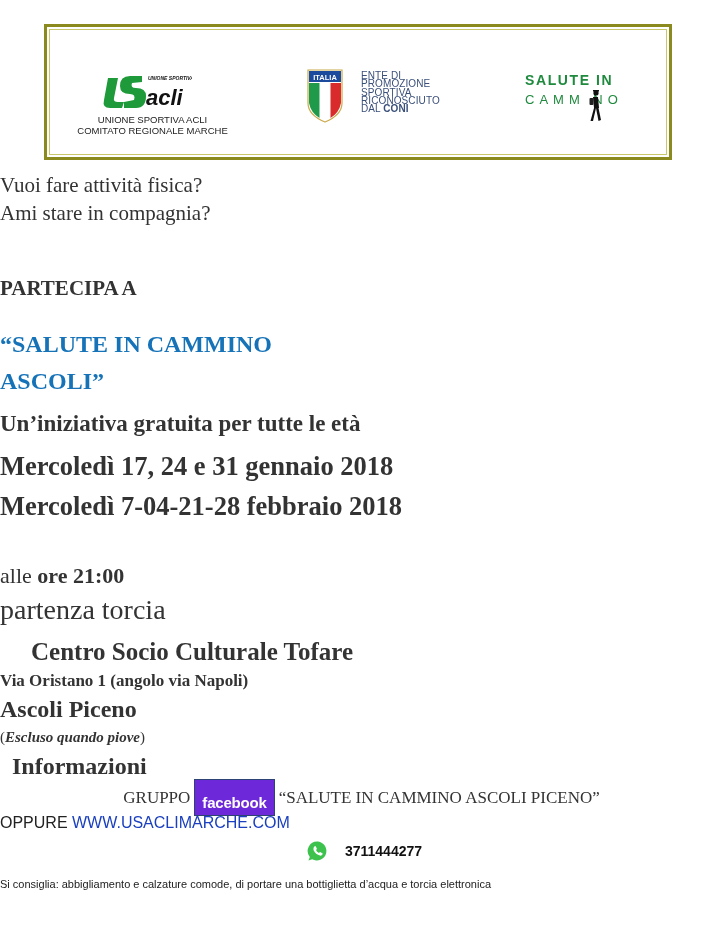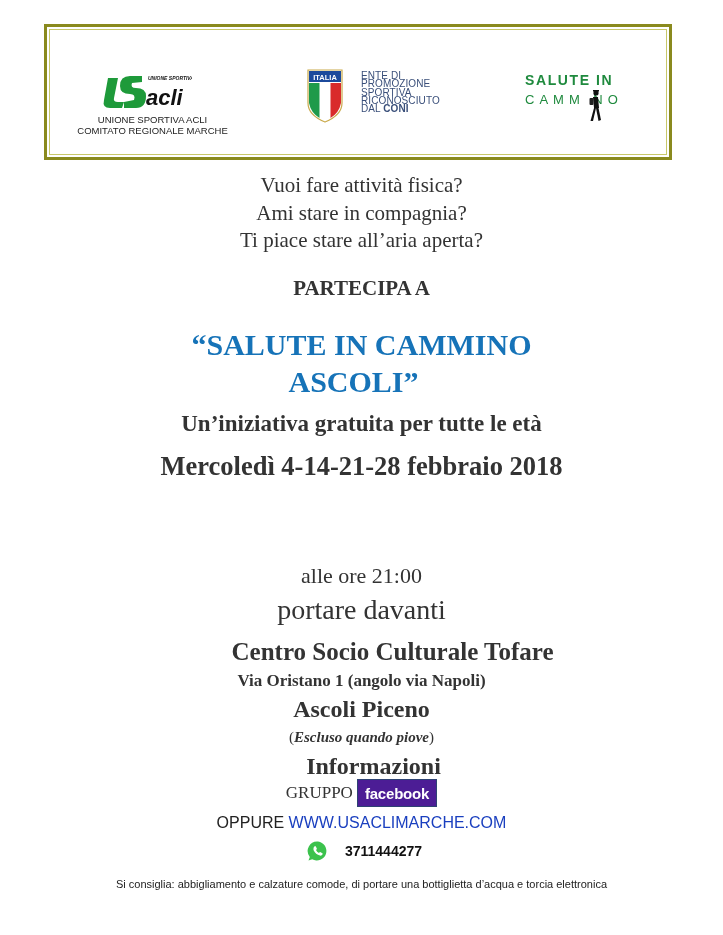--- a/index.html
+++ b/index.html
@@ -32,42 +32,42 @@
   .sic-line1 {
     position: absolute; left: 0; top: 0; font-family: "Liberation Sans", sans-serif;
     font-size: 14px; font-weight: bold; color: #1f8a3e; letter-spacing: 1.6px; white-space: nowrap;
   }
   .sic-line2 {
     position: absolute; left: 0; top: 20px; font-family: "Liberation Sans", sans-serif;
     font-size: 13px; color: #1f8a3e; letter-spacing: 5px; white-space: nowrap;
   }
   .walker { position: absolute; left: 62px; top: 17px; width: 16px; height: 34px; }
 
-  .center { position: absolute; left: 0; width: 723px; text-align: center; white-space: nowrap; }
+  .center { position: absolute; left: 0; width: 723px; white-space: nowrap; }
 
   .questions { top: 172px; font-size: 21px; line-height: 27.5px; color: #333; }
   .partecipa { top: 276px; font-size: 21px; font-weight: bold; color: #333; }
-  .title { top: 326px; font-size: 30px; font-weight: bold; color: #1673b8; line-height: 37px; }
+  .title { top: 326px; font-size: 24px; font-weight: bold; color: #1673b8; line-height: 37px; }
   .title .l2 { display: block; padding-right: 16px; }
   .initiative { top: 411px; font-size: 23px; font-weight: bold; color: #333; }
   .dates { top: 446px; font-size: 26.5px; font-weight: bold; color: #333; line-height: 40px; }
   .time { top: 563px; font-size: 22px; color: #333; }
-  .time b { font-weight: normal; }
+  .time b { font-weight: bold; }
   .departure { top: 594px; font-size: 28px; color: #333; }
   .venue { top: 638px; font-size: 25px; font-weight: bold; color: #333; padding-left: 31px; }
   .address { top: 671px; font-size: 17px; font-weight: bold; color: #333; }
   .city { top: 696px; font-size: 24px; font-weight: bold; color: #333; }
   .note { top: 729px; font-size: 15px; color: #333; }
   .note i { font-weight: bold; }
   .info { top: 753px; font-size: 24px; font-weight: bold; color: #333; padding-left: 12px; }
 
   .group-row { top: 779px; font-size: 17px; color: #333; display: flex; justify-content: center; align-items: center; gap: 4px; }
   .fb-badge {
-    display: inline-block; background: #4c1d95; color: #fff; font-family: "Liberation Sans", sans-serif;
-    font-weight: bold; font-size: 15px; padding: 5px 7px 4px 7px; border: 1px solid #2d4373; letter-spacing: -0.2px;
+    display: inline-block; background: #6d28d9; color: #fff; font-family: "Liberation Sans", sans-serif;
+    font-weight: bold; font-size: 15px; padding: 14px 7px 4px 7px; border: 1px solid #2d4373; letter-spacing: -0.2px;
   }
 
   .web-row { top: 814px; font-family: "Liberation Sans", sans-serif; font-size: 16px; color: #222; }
   .web-row .url { color: #1a3fbf; }
 
   .phone-row { top: 840px; display: flex; justify-content: center; align-items: center; gap: 16px; padding-right: 10px; box-sizing: border-box; padding-left: 16px; }
   .wa-icon { width: 22px; height: 22px; }
   .phone { font-family: "Liberation Sans", sans-serif; font-weight: bold; font-size: 14px; color: #111; }
 
   .advice { top: 878px; font-family: "Liberation Sans", sans-serif; font-size: 11px; color: #222; }
@@ -116,54 +116,55 @@
       <rect x="2.5" y="9" width="4" height="7" rx="1" fill="#222"></rect>
       <path d="M7 19 L9 19 L6 32 L3.5 32 Z" fill="#111"></path>
       <path d="M9 19 L11.5 19 L14 31 L11.5 32 Z" fill="#111"></path>
     </svg>
   </div>
 </div>
 
 <div class="center questions">
   <div>Vuoi fare attività fisica?</div>
   <div>Ami stare in compagnia?</div>
-  <div>Ti piace stare all’aria aperta?</div>
 </div>
 
 <div class="center partecipa">PARTECIPA A</div>
 
 <div class="center title">
   <span class="l1">“SALUTE IN CAMMINO</span>
   <span class="l2">ASCOLI”</span>
 </div>
 
 <div class="center initiative">Un’iniziativa gratuita per tutte le età</div>
 
 <div class="center dates">
-  <div>Mercoledì 4-14-21-28 febbraio 2018</div>
+  <div>Mercoledì 17, 24 e 31 gennaio 2018</div>
+  <div>Mercoledì 7-04-21-28 febbraio 2018</div>
 </div>
 
 <div class="center time">
   <span>alle </span><b>ore 21:00</b>
 </div>
 
-<div class="center departure">portare davanti</div>
+<div class="center departure">partenza torcia</div>
 <div class="center venue">Centro Socio Culturale Tofare</div>
 <div class="center address">Via Oristano 1 (angolo via Napoli)</div>
 <div class="center city">Ascoli Piceno</div>
 
 <div class="center note">
   <span>(</span><i>Escluso quando piove</i><span>)</span>
 </div>
 
 <div class="center info">Informazioni</div>
 
 <div class="center group-row">
   <span>GRUPPO</span>
   <span class="fb-badge">facebook</span>
+  <span>“SALUTE IN CAMMINO ASCOLI PICENO”</span>
 </div>
 
 <div class="center web-row">
   <span>OPPURE </span><span class="url">WWW.USACLIMARCHE.COM</span>
 </div>
 
 <div class="center phone-row">
   <svg class="wa-icon" viewBox="0 0 22 22">
     <path d="M11 1.5 A9.5 9.5 0 1 1 5.2 19.2 L1.5 20.5 L2.8 16.9 A9.5 9.5 0 0 1 11 1.5 Z" fill="#3cc24d"></path>
     <path d="M7.6 6.2 Q8.3 5.8 8.8 6.4 L9.8 8.4 Q10 9 9.5 9.4 L9 9.9 Q9.8 11.8 12 12.9 L12.6 12.3 Q13 11.9 13.6 12.2 L15.4 13.2 Q15.9 13.6 15.6 14.3 Q14.8 15.9 13 15.6 Q8.6 14.6 6.5 10 Q6 7.3 7.6 6.2 Z" fill="#fff"></path>

